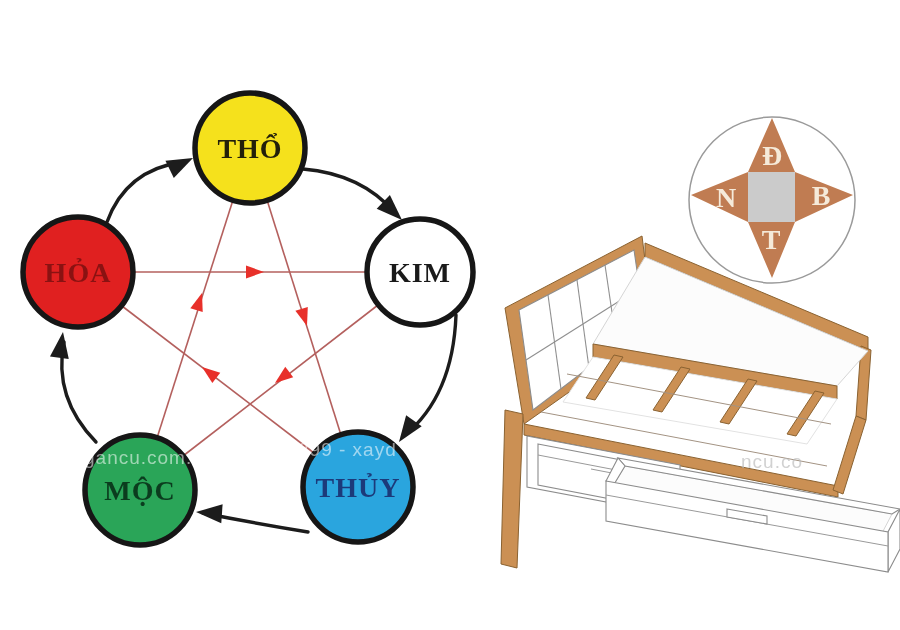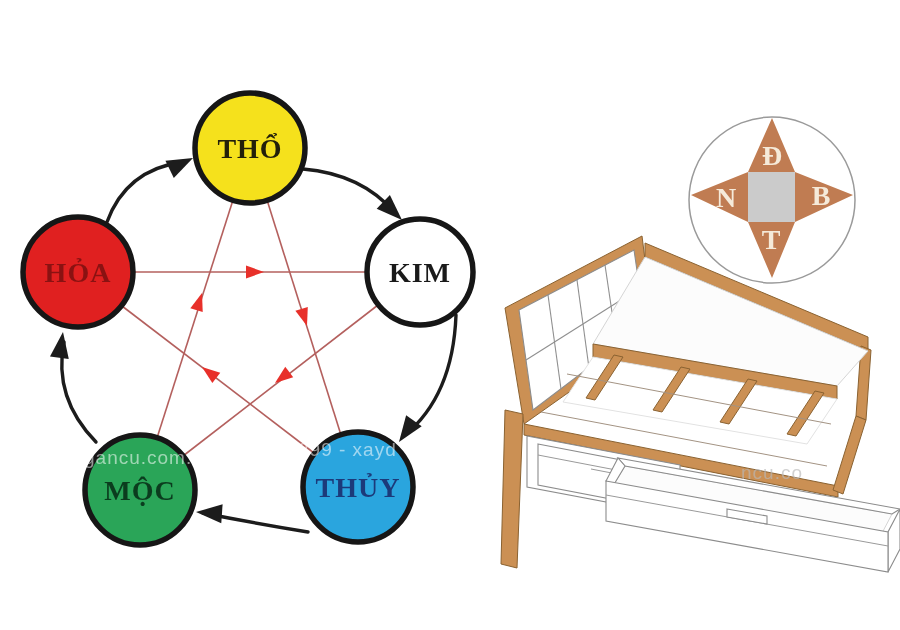--- a/index.html
+++ b/index.html
@@ -143,15 +143,15 @@
       <polygon class="panel" points="143,236 150,244 138,264 131,259"></polygon>
       <polygon class="panel" points="425,287 413,310 413,350 425,327"></polygon>
       <polygon class="panel" points="131,259 413,310 413,350 131,299"></polygon>
       <line class="groove" x1="131" y1="273" x2="413" y2="324"></line>
       <polygon class="panel" points="252,287 292,294 292,302 252,295"></polygon>
     </g>
   </svg>
 
   <div class="wm wm-light" style="left:84px;top:447px">gancu.com.v</div>
   <div class="wm wm-light" style="left:298px;top:439px">299 - xayd</div>
-  <div class="wm wm-gray" style="left:741px;top:462px">ncu.co</div>
+  <div class="wm wm-gray" style="left:741px;top:451px">ncu.co</div>
 
 </div>
 
 </body></html>

